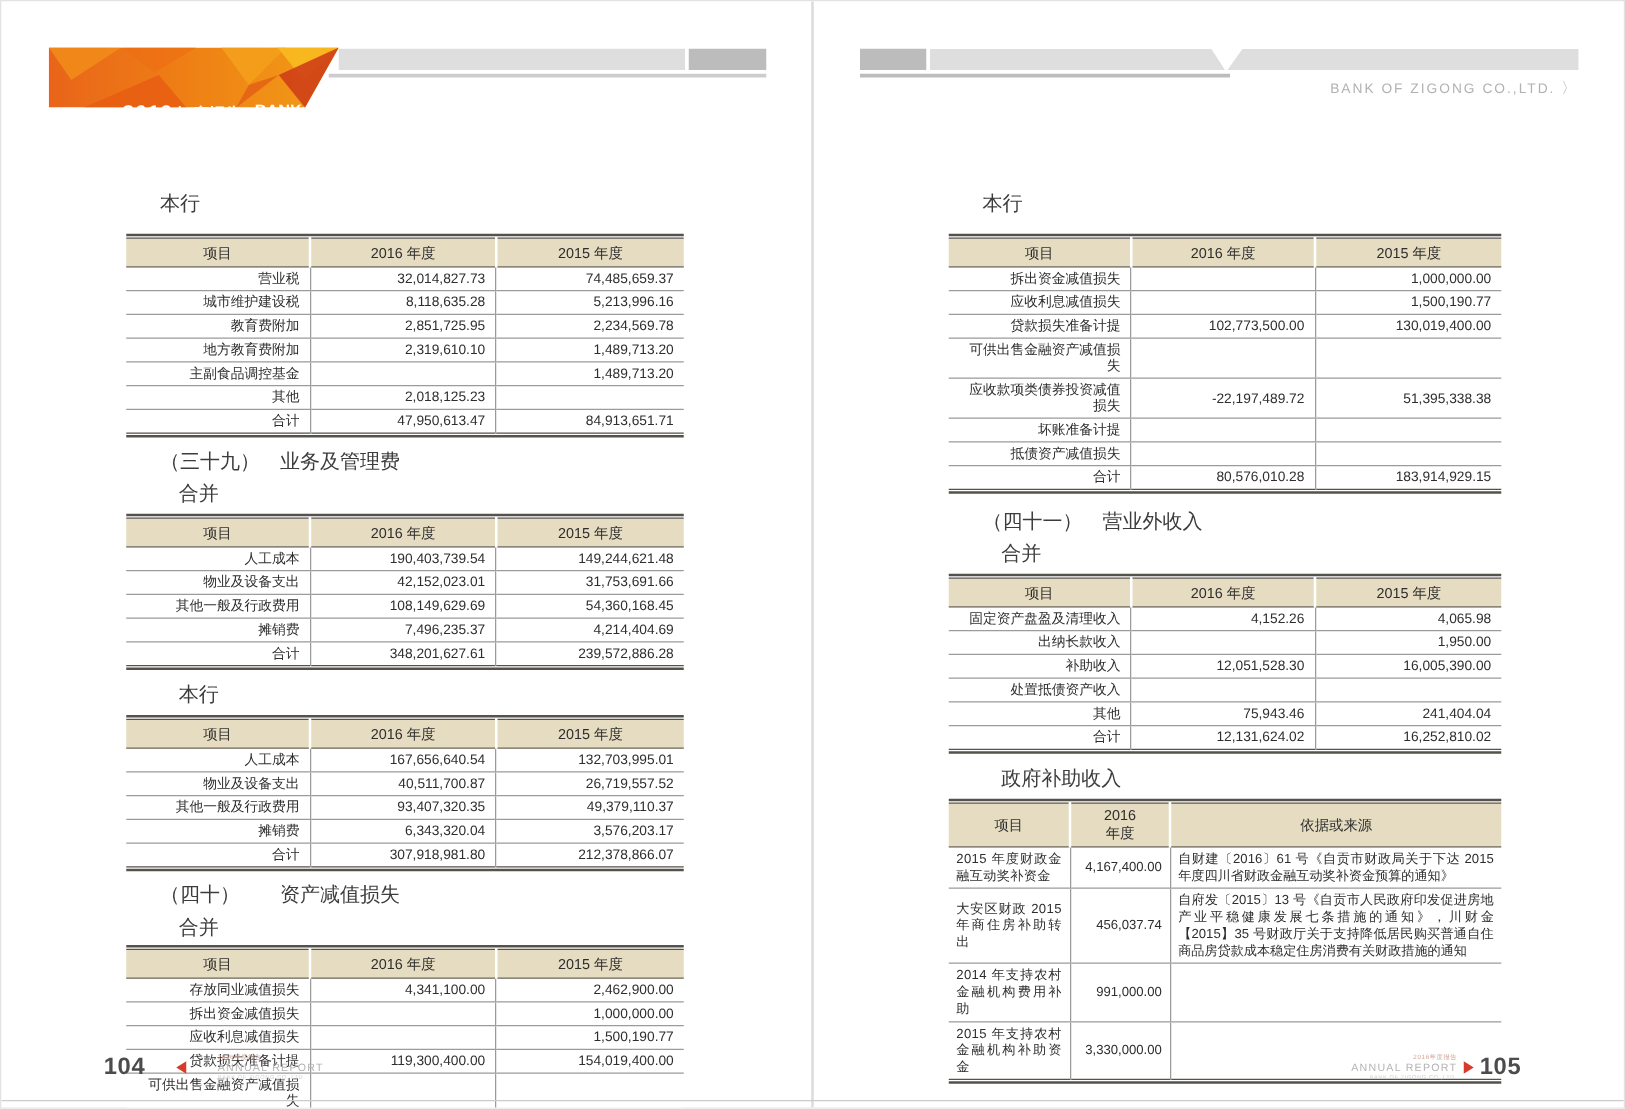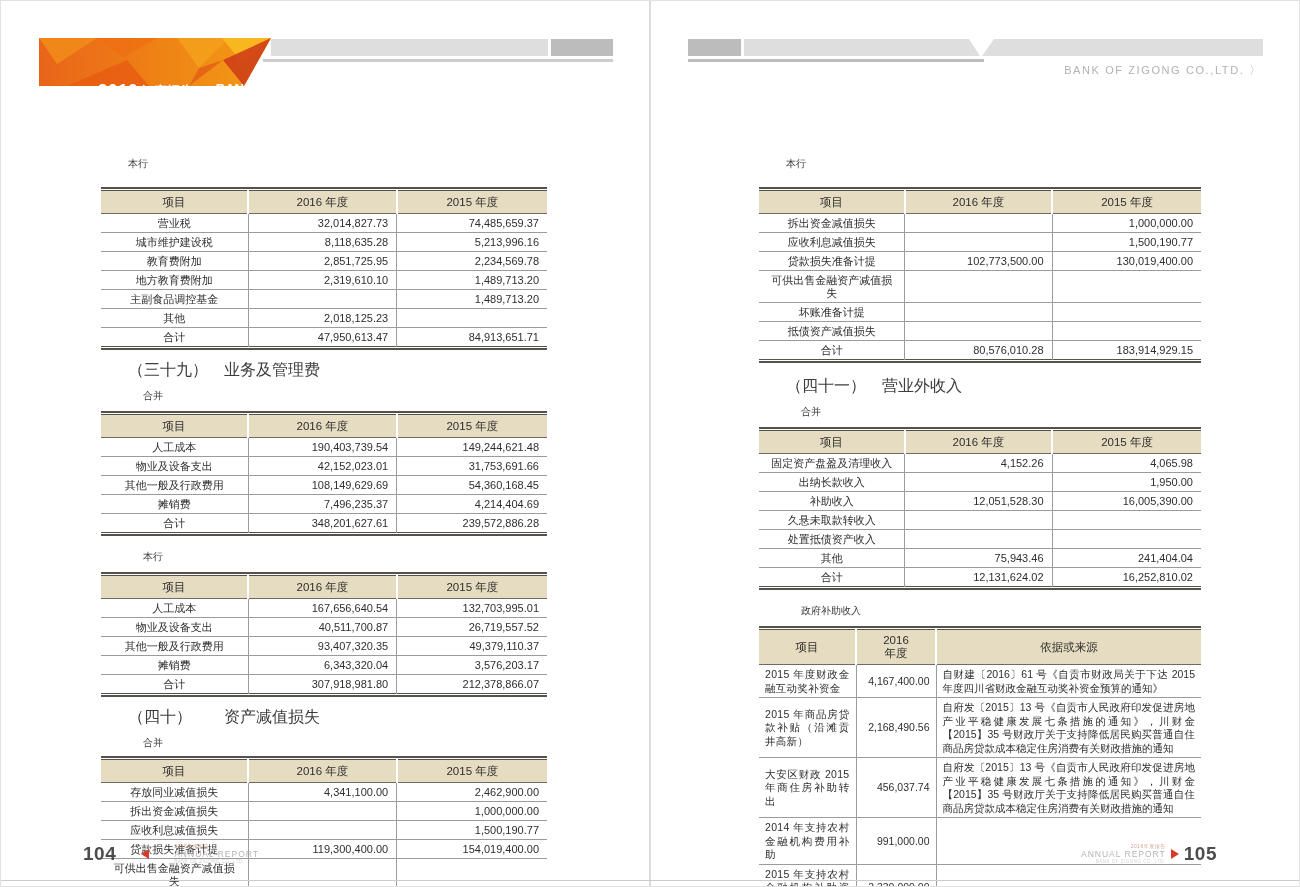--- a/index.html
+++ b/index.html
@@ -2,50 +2,50 @@
 <html><head>
 <meta charset="utf-8">
 <style>
   html,body{margin:0;padding:0;background:#f3f3f3;font-family:"Liberation Sans",sans-serif;}
   .spread{position:relative;width:1300px;height:887px;background:#ffffff;border:1px solid #e2e2e2;box-sizing:border-box;overflow:hidden;}
   .center-divider{position:absolute;left:648px;top:0;width:2px;height:100%;background:#dcdcdc;}
   .bottom-rule{position:absolute;left:0;top:879px;width:100%;height:1px;background:#cccccc;}
 
   
   .banner{position:absolute;left:38px;top:37px;width:232px;height:48px;}
-  .banner-text{position:absolute;left:58px;top:44px;color:#ffffff;display:flex;gap:22px;align-items:flex-start;}
+  .banner-text{position:absolute;left:58px;top:44px;color:#ffffff;display:flex;gap:10px;align-items:flex-start;}
   .bt-left{display:flex;flex-direction:column;}
   .bt-year-line{line-height:17px;white-space:nowrap;}
   .bt-year{font-size:17px;font-weight:bold;font-style:italic;letter-spacing:.5px;}
   .bt-cn{font-size:13.5px;font-weight:bold;margin-left:3px;}
   .bt-en{font-size:9.5px;letter-spacing:.4px;line-height:11px;}
   .bt-right{display:flex;flex-direction:column;font-weight:bold;font-size:13px;line-height:14px;white-space:nowrap;}
   .graybar{position:absolute;height:17px;background:#dedede;}
   .graybar.dark{background:#bcbcbc;}
   .thinrule{position:absolute;height:3px;background:#cdcdcd;}
   .rp-bank-name{position:absolute;right:38px;top:61px;font-size:11px;color:#b2b2b2;letter-spacing:1.6px;white-space:nowrap;}
   .rp-bank-name .chev{font-size:12px;letter-spacing:0;}
 
   
   .col{position:absolute;top:156px;}
   .col-left{left:100px;width:446px;}
   .col-right{left:758px;width:442px;}
-  .plabel{font-size:10px;color:#3c3c3c;margin:0 0 16px 27px;line-height:14px;}
+  .plabel{font-size:16px;color:#3c3c3c;margin:0 0 16px 27px;line-height:14px;}
   .plabel.mid{margin:12px 0 8px 42px;}
   .sec-heading{font-size:16px;color:#3c3c3c;margin:13px 0 0 27px;line-height:14px;}
 
   
   .tblw{border-top:2px solid #55524b;border-bottom:2px solid #55524b;padding:1px 0;background:#fff;}
   table.fin{width:100%;border-collapse:collapse;table-layout:fixed;font-size:11px;color:#2e2e2e;border-top:1px solid #55524b;border-bottom:1px solid #55524b;}
   table.fin th{background:#e6dcc1;font-weight:normal;font-size:11.5px;color:#2e2e2e;text-align:center;padding:4px 19px 3px;}
   table.fin th + th{border-left:2px solid #ffffff;}
   table.fin td{padding:3px 8px 2px;line-height:13px;border-top:1px solid #9b9b9b;overflow:hidden;}
   table.fin td + td{border-left:1px solid #9b9b9b;}
   table.fin tbody tr:first-child td{border-top:1px solid #6f6b62;}
-  td.al{text-align:center;}
+  td.al{text-align:right;}
   td.ar{text-align:right;}
   td.aj{text-align:justify;text-justify:inter-ideograph;}
   .fin col.c1{width:33%;}.fin col.c2{width:33.3%;}.fin col.c3{width:33.7%;}
   table.gov{font-size:10.5px;}
   .gov col.c1{width:97px;}.gov col.c2{width:80px;}.gov col.c3{width:auto;}
   table.gov td{padding:3px 6px 2px;line-height:13.5px;}
   table.gov td:first-child{letter-spacing:.3px;}
 
   
   .footer{position:absolute;top:842px;display:flex;align-items:center;gap:5px;}
@@ -338,20 +338,25 @@
               <td class="al">贷款损失准备计提</td>
               <td class="ar">102,773,500.00</td>
               <td class="ar">130,019,400.00</td>
             </tr>
             <tr>
               <td class="al">可供出售金融资产减值损失</td>
               <td class="ar"></td>
               <td class="ar"></td>
             </tr>
             <tr>
+              <td class="al">应收款项类债券投资减值损失</td>
+              <td class="ar">-22,197,489.72</td>
+              <td class="ar">51,395,338.38</td>
+            </tr>
+            <tr>
               <td class="al">坏账准备计提</td>
               <td class="ar"></td>
               <td class="ar"></td>
             </tr>
             <tr>
               <td class="al">抵债资产减值损失</td>
               <td class="ar"></td>
               <td class="ar"></td>
             </tr>
             <tr>
@@ -390,25 +395,20 @@
               <td class="al">出纳长款收入</td>
               <td class="ar"></td>
               <td class="ar">1,950.00</td>
             </tr>
             <tr>
               <td class="al">补助收入</td>
               <td class="ar">12,051,528.30</td>
               <td class="ar">16,005,390.00</td>
             </tr>
             <tr>
-              <td class="al">久悬未取款转收入</td>
-              <td class="ar"></td>
-              <td class="ar"></td>
-            </tr>
-            <tr>
               <td class="al">处置抵债资产收入</td>
               <td class="ar"></td>
               <td class="ar"></td>
             </tr>
             <tr>
               <td class="al">其他</td>
               <td class="ar">75,943.46</td>
               <td class="ar">241,404.04</td>
             </tr>
             <tr>
@@ -434,25 +434,20 @@
               <th>项目</th>
               <th>2016 年度</th>
               <th>依据或来源</th>
             </tr>
           </thead>
         <tbody>
             <tr>
               <td class="aj">2015 年度财政金融互动奖补资金</td>
               <td class="ar">4,167,400.00</td>
               <td class="aj">自财建〔2016〕61 号《自贡市财政局关于下达 2015 年度四川省财政金融互动奖补资金预算的通知》</td>
-            </tr>
-            <tr>
-              <td class="aj">2015 年商品房贷款补贴（沿滩贡井高新）</td>
-              <td class="ar">2,168,490.56</td>
-              <td class="aj">自府发〔2015〕13 号《自贡市人民政府印发促进房地产业平稳健康发展七条措施的通知》，川财金【2015】35 号财政厅关于支持降低居民购买普通自住商品房贷款成本稳定住房消费有关财政措施的通知</td>
             </tr>
             <tr>
               <td class="aj">大安区财政 2015 年商住房补助转出</td>
               <td class="ar">456,037.74</td>
               <td class="aj">自府发〔2015〕13 号《自贡市人民政府印发促进房地产业平稳健康发展七条措施的通知》，川财金【2015】35 号财政厅关于支持降低居民购买普通自住商品房贷款成本稳定住房消费有关财政措施的通知</td>
             </tr>
             <tr>
               <td class="aj">2014 年支持农村金融机构费用补助</td>
               <td class="ar">991,000.00</td>
               <td class="aj"></td>

